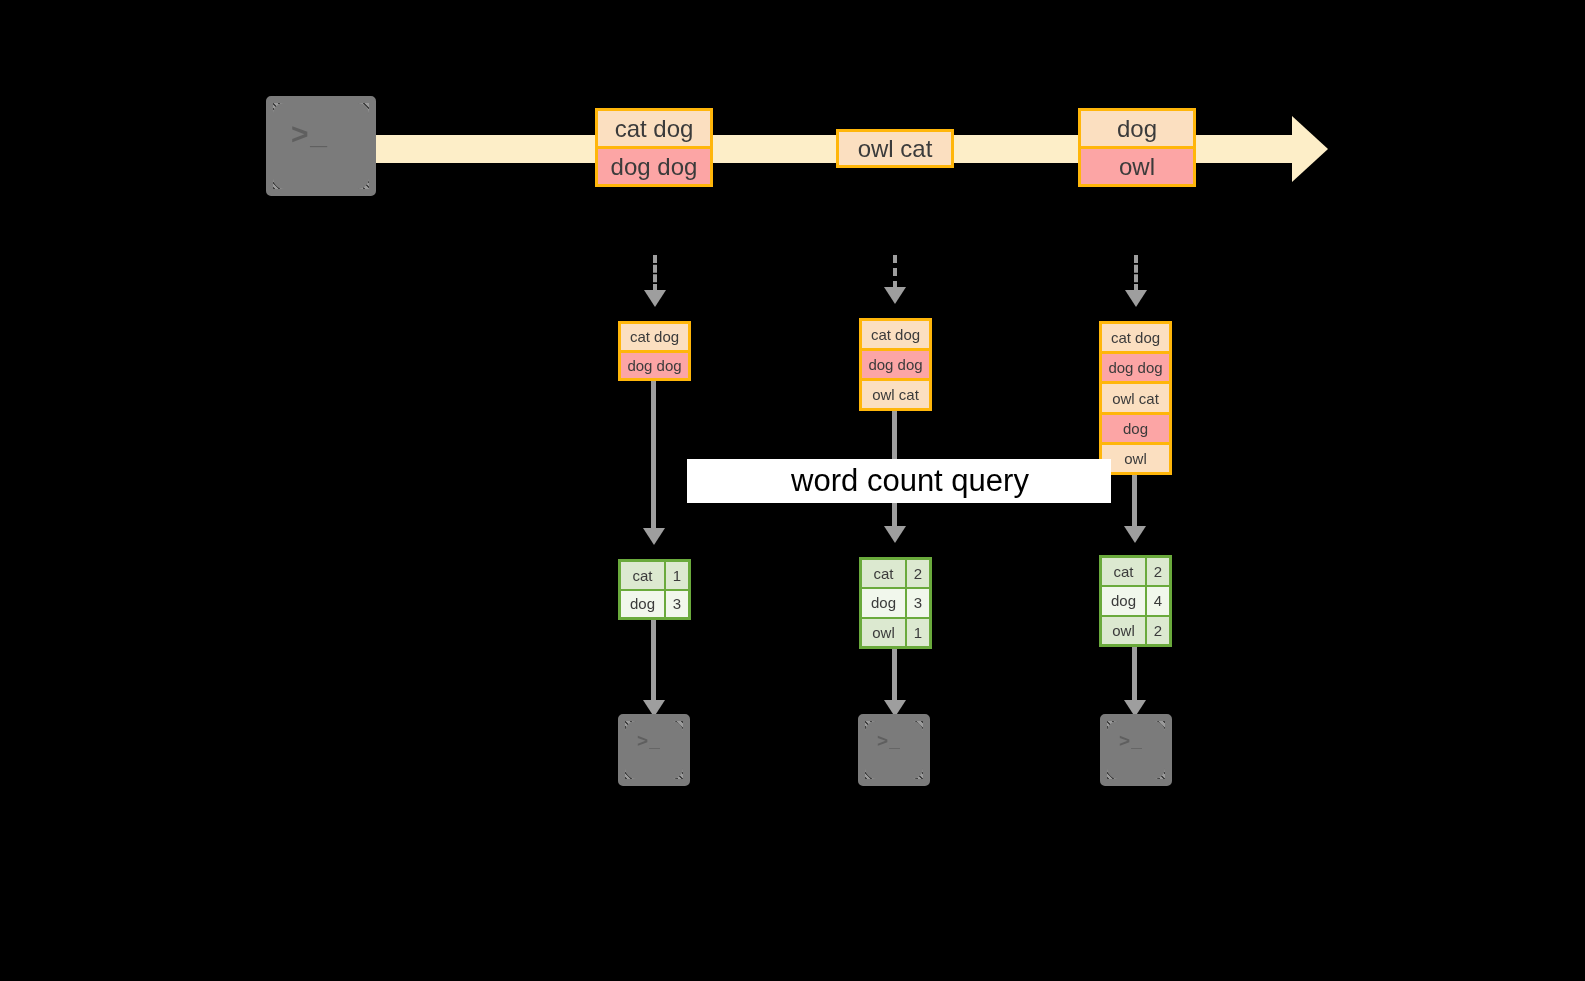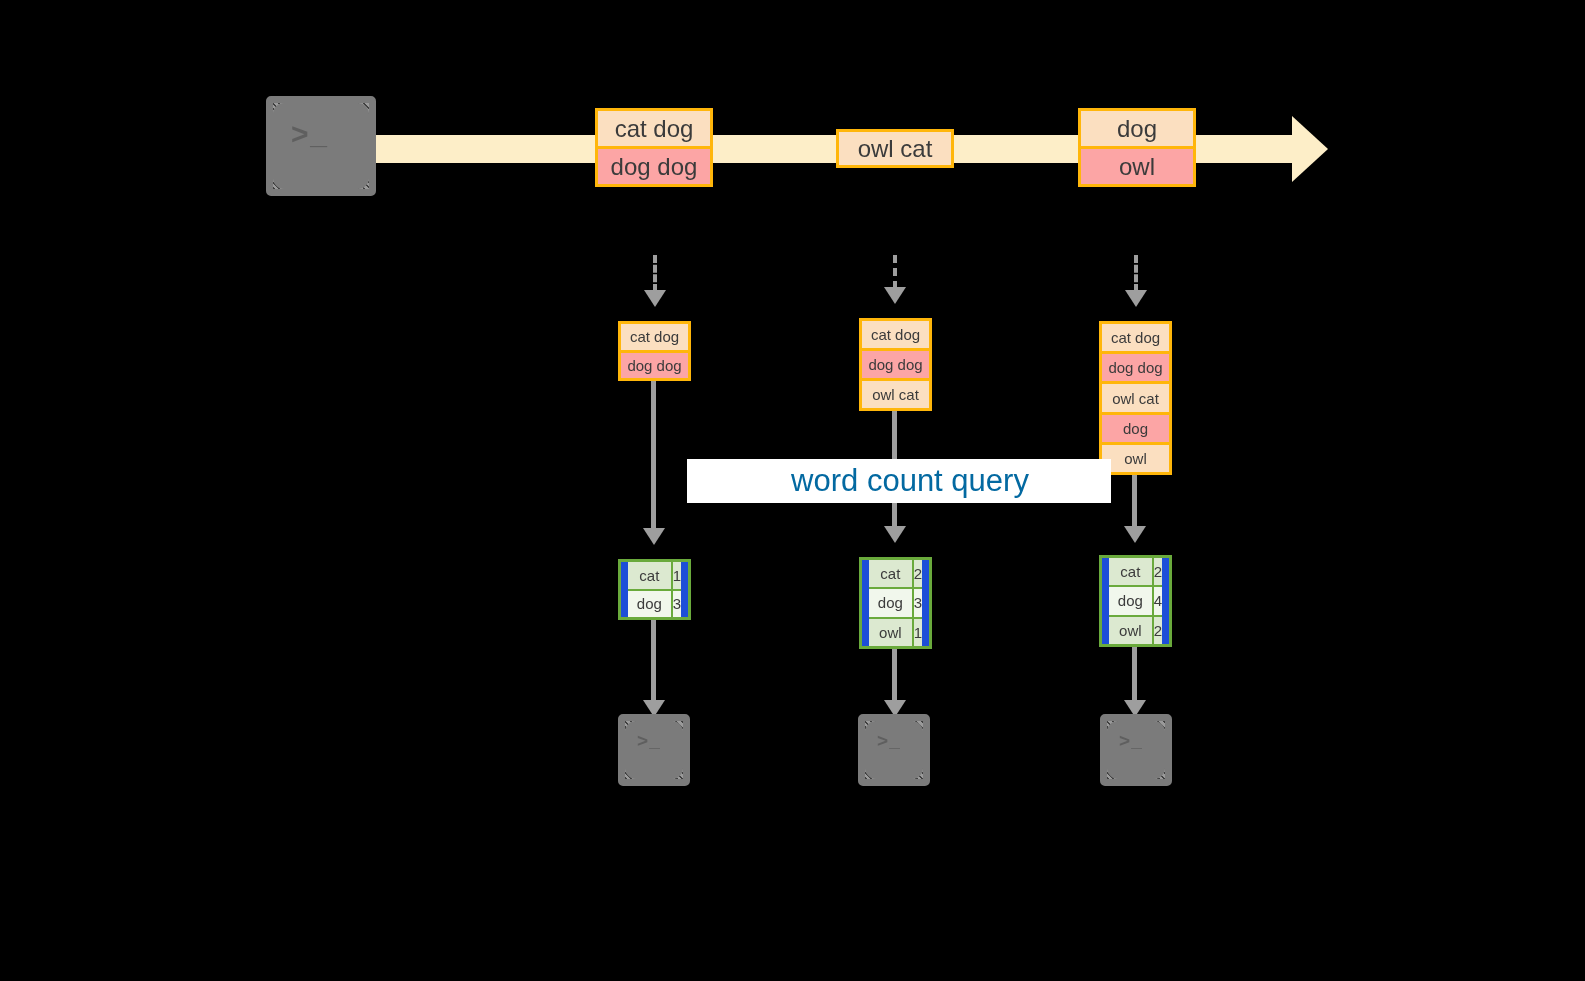--- a/index.html
+++ b/index.html
@@ -77,21 +77,20 @@
   .ebox .row.alt { background: #fbdfc0; }
   .ebox .row + .row { border-top: 3px solid #ffb60a; }
 
   
   .gbox {
     position: absolute;
     border: 3px solid #6aaa3c;
     background: #1d4ed8;
     display: flex;
     flex-direction: column;
-    align-items: center;
   }
   .gbox .grow {
     flex: 1 1 auto;
     display: flex;
   }
   .gbox .grow + .grow { border-top: 2px solid #6aaa3c; }
   .gbox .gc {
     display: flex;
     align-items: center;
     justify-content: center;
@@ -117,21 +116,21 @@
     width: 0; height: 0;
     border-left: 11px solid transparent;
     border-right: 11px solid transparent;
     border-top: 17px solid #9e9e9e;
   }
 
   
   .qlabel {
     position: absolute;
     background: #ffffff;
-    color: #0369a1;
+    color: #000000;
     display: flex;
     align-items: center;
     justify-content: center;
     white-space: nowrap;
     padding-left: 22px;
   }
 </style>
 </head>
 <body>
 

